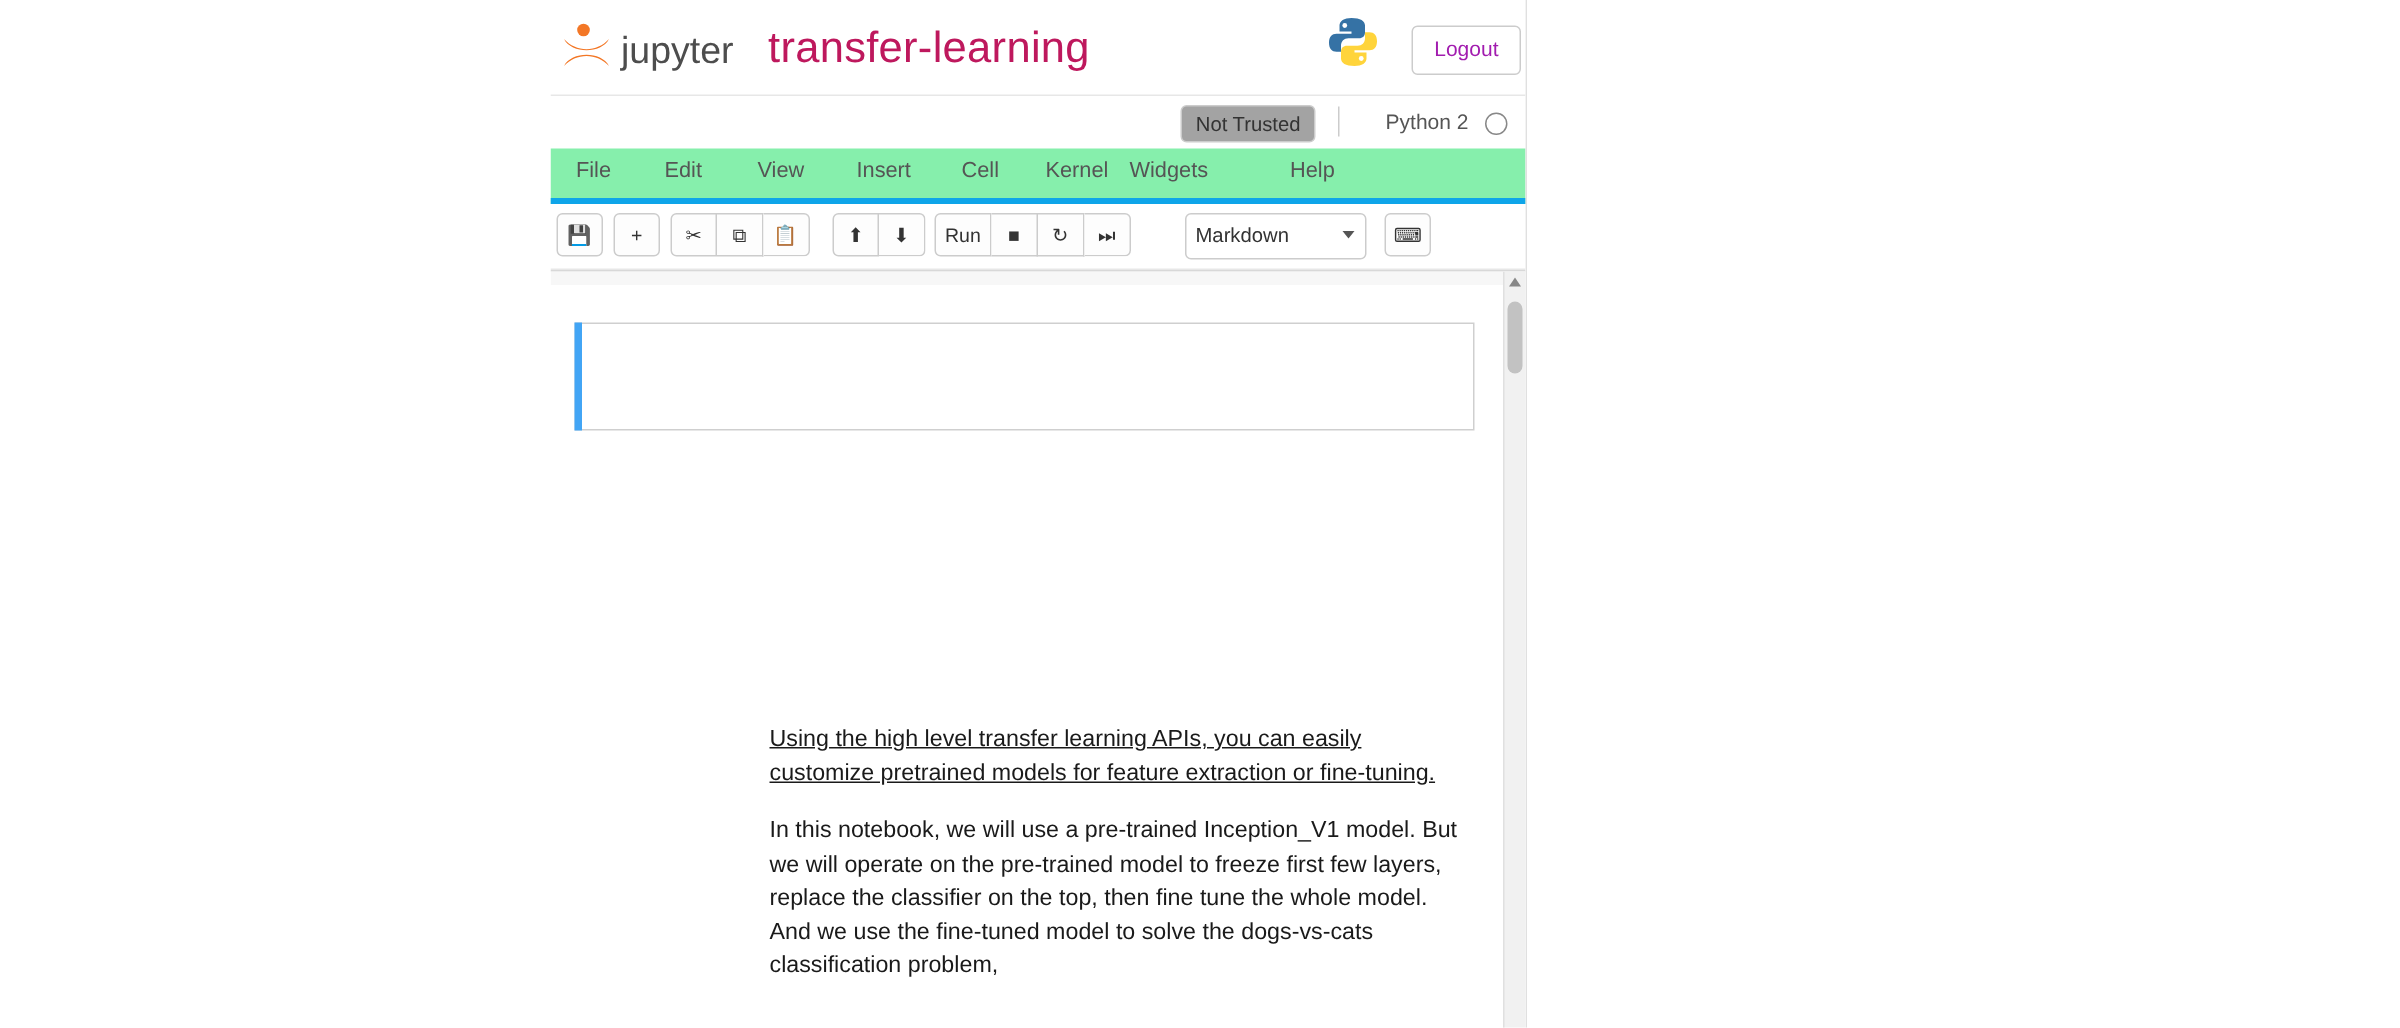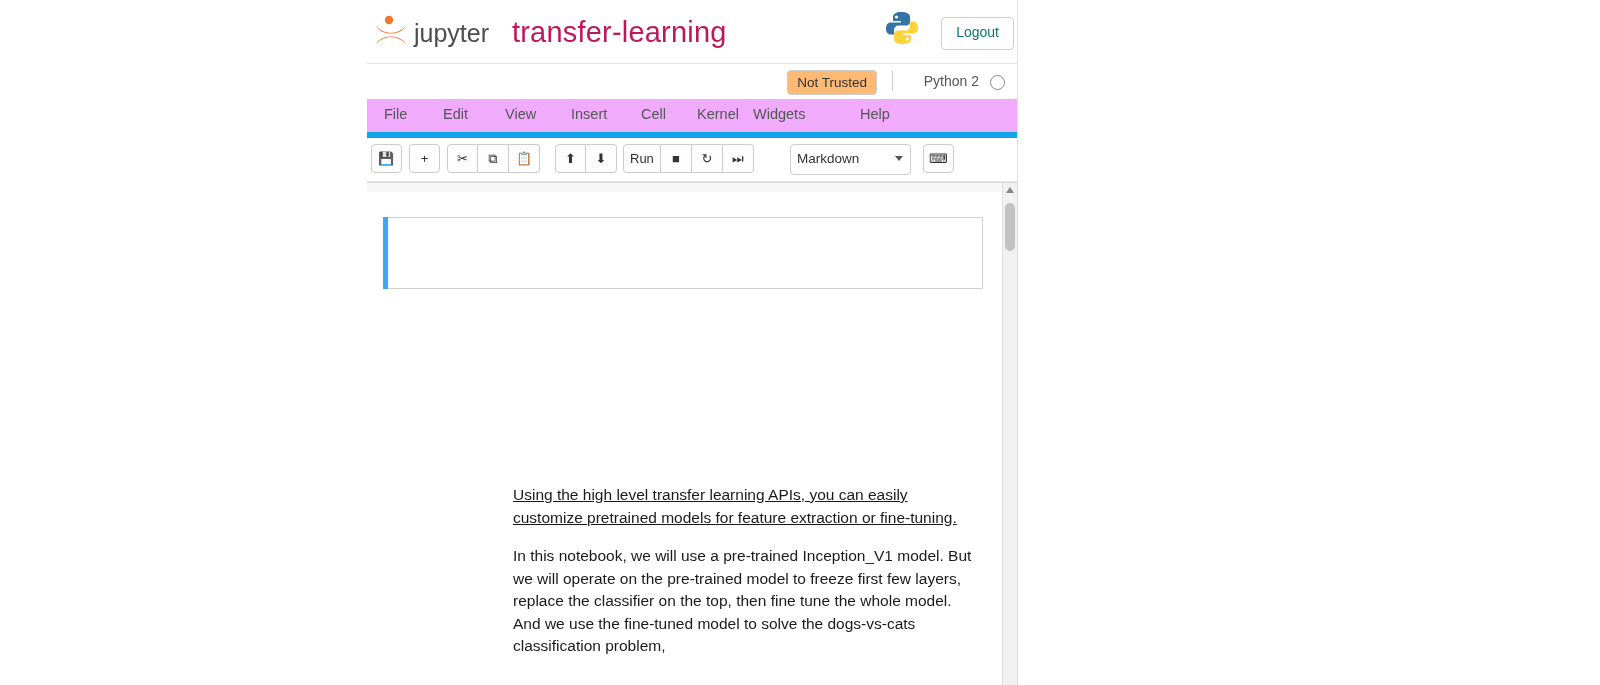--- a/index.html
+++ b/index.html
@@ -57,41 +57,41 @@
     height: 38px;
   }
 
   .logout-btn {
     position: absolute;
     right: 3px;
     top: 17px;
     height: 31px;
     padding: 0 14px;
     font-size: 14px;
-    color: #0f766e;
+    color: #a21caf;
     background: #fff;
     border: 1px solid #cccccc;
     border-radius: 4px;
     line-height: 29px;
     cursor: pointer;
   }
 
   
   .trustbar {
     position: relative;
     height: 35px;
     background: #ffffff;
   }
   .not-trusted {
     position: absolute;
     right: 140px;
     top: 6px;
     border: 1px solid #cccccc;
     border-radius: 4px;
-    background: #fdba74;
+    background: #a3a3a3;
     font-size: 13.5px;
     color: #333;
     padding: 4px 9px;
     cursor: pointer;
   }
   .kernel-sep {
     position: absolute;
     right: 124px;
     top: 7px;
     width: 1px;
@@ -113,22 +113,22 @@
     height: 13px;
     border: 1.6px solid #888;
     border-radius: 50%;
     background: #fff;
   }
 
   
   .menubar {
     position: relative;
     height: 33px;
-    background: #f0abfc;
-    border-bottom: 6px solid #0ea5e9;
+    background: #86efac;
+    border-bottom: 4px solid #0ea5e9;
   }
   .menu-item {
     position: absolute;
     top: 5px;
     font-size: 14.5px;
     color: #555555;
     padding: 2px 6px;
     cursor: pointer;
     white-space: nowrap;
   }

